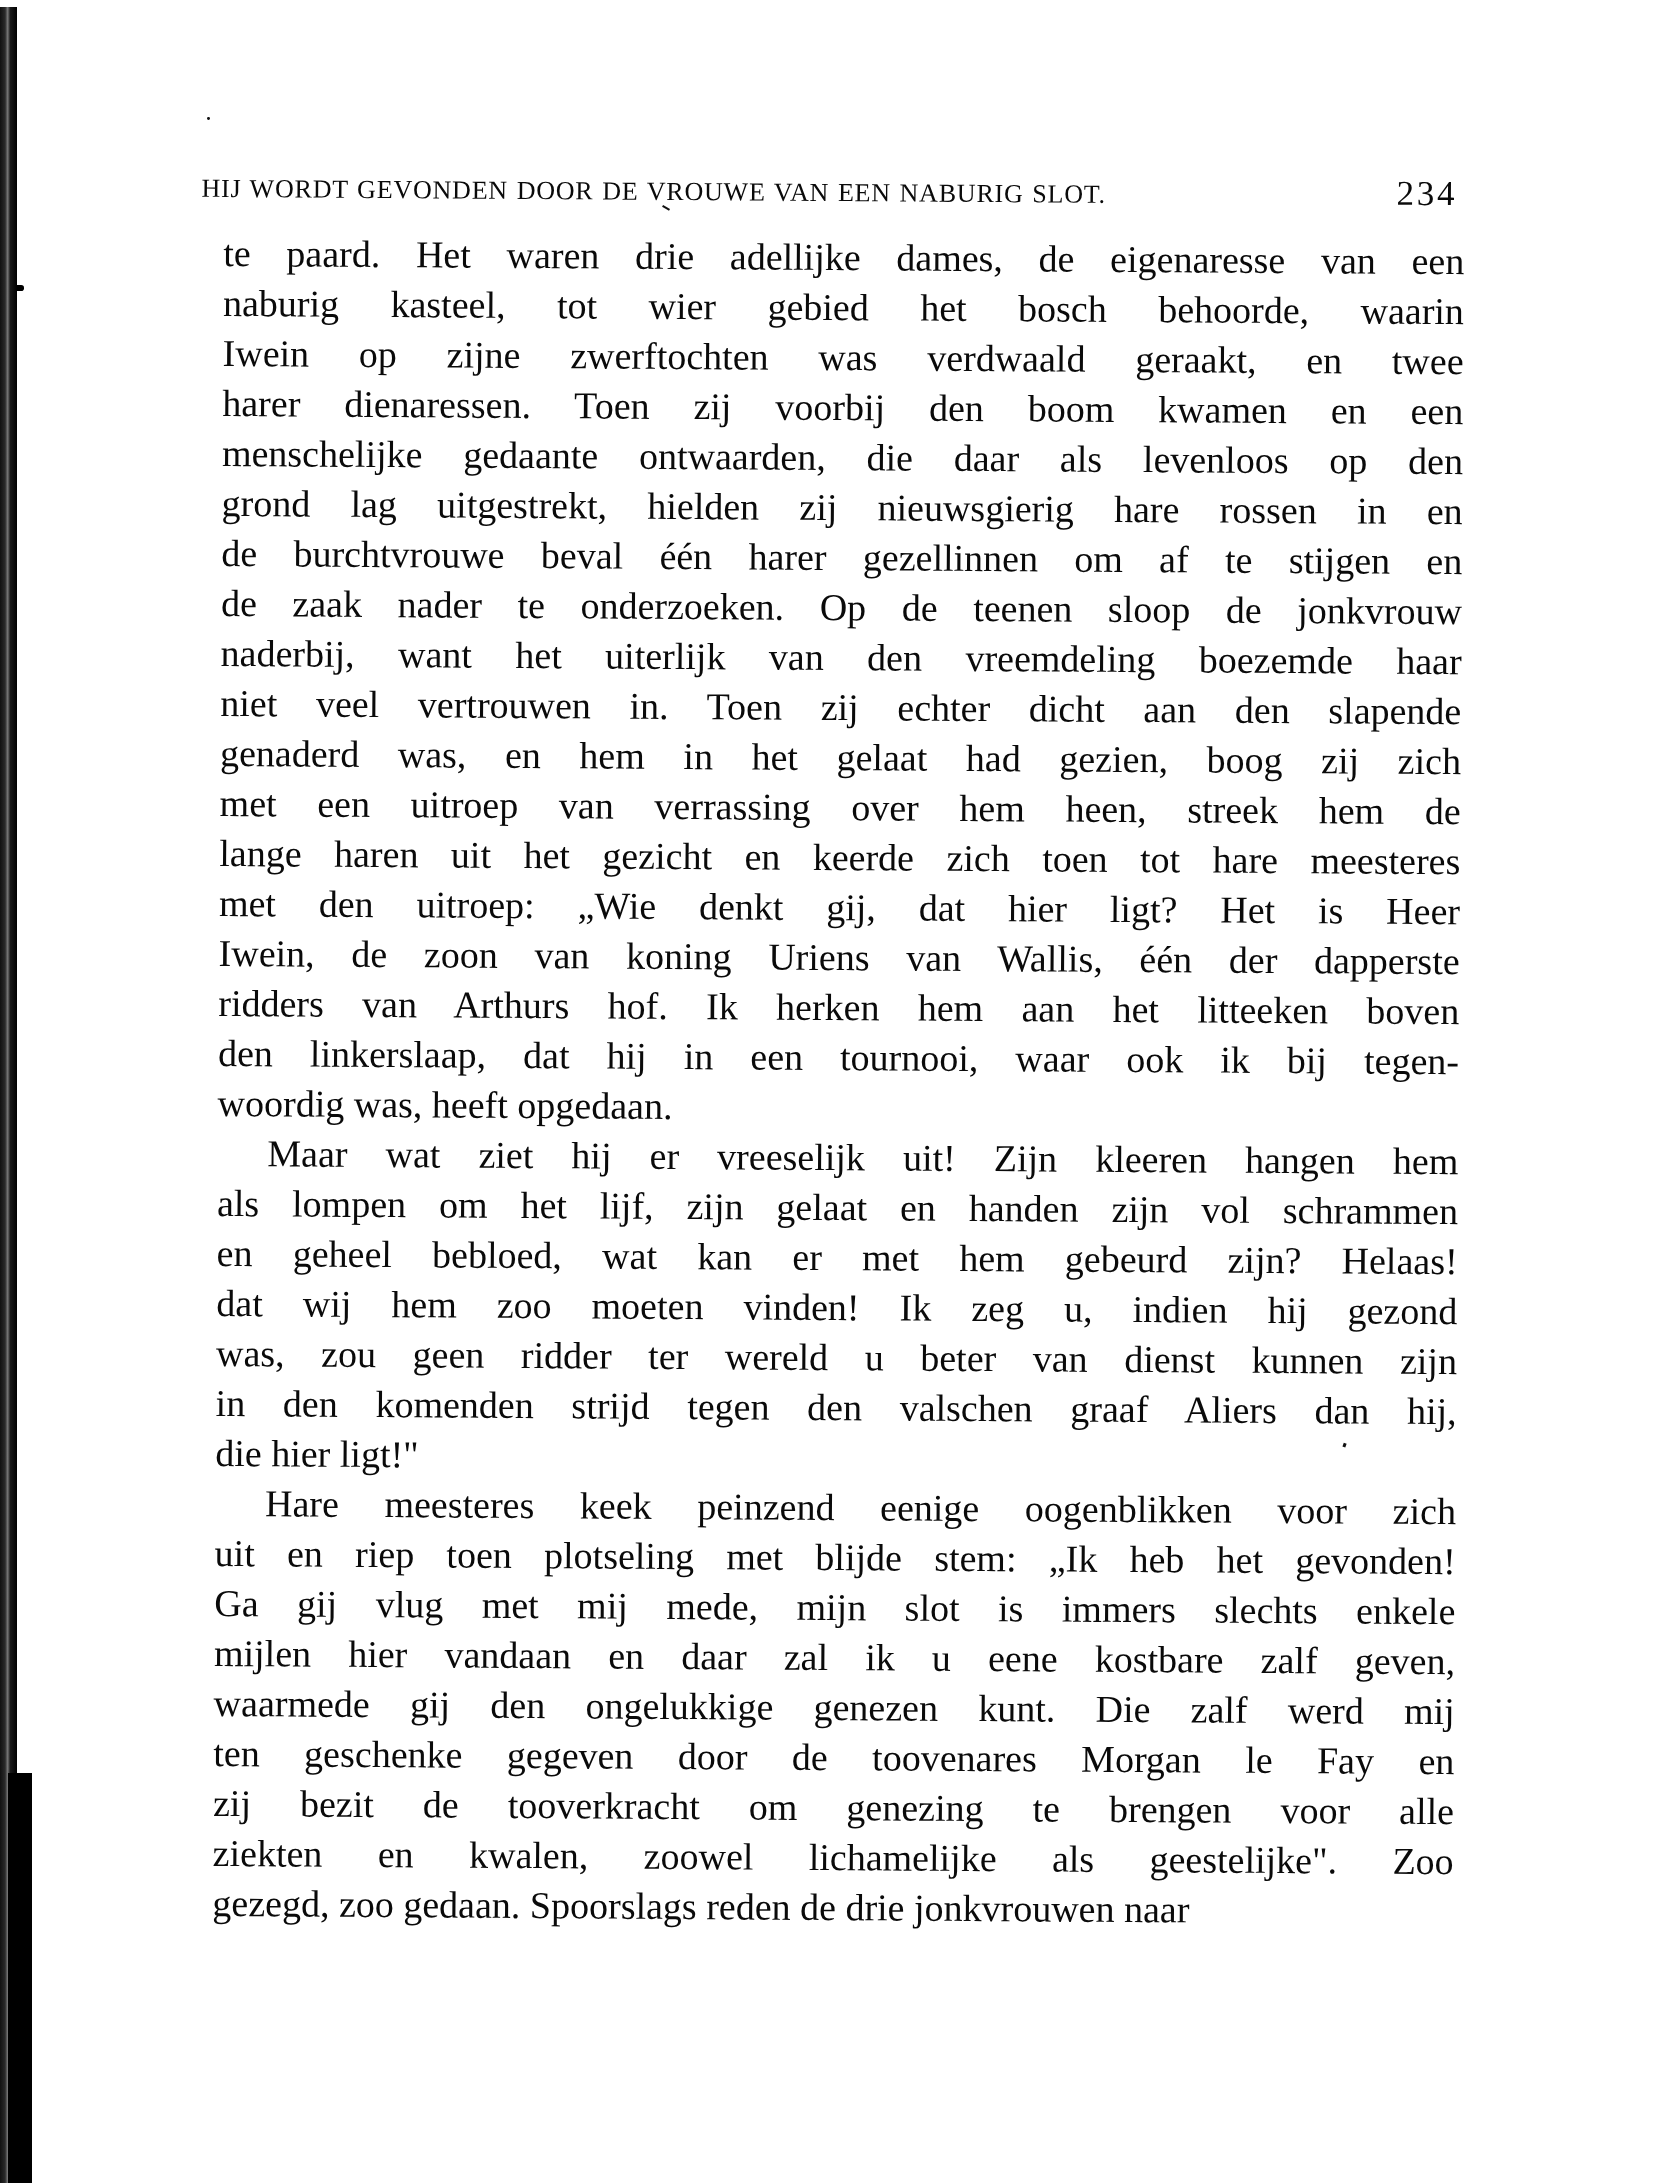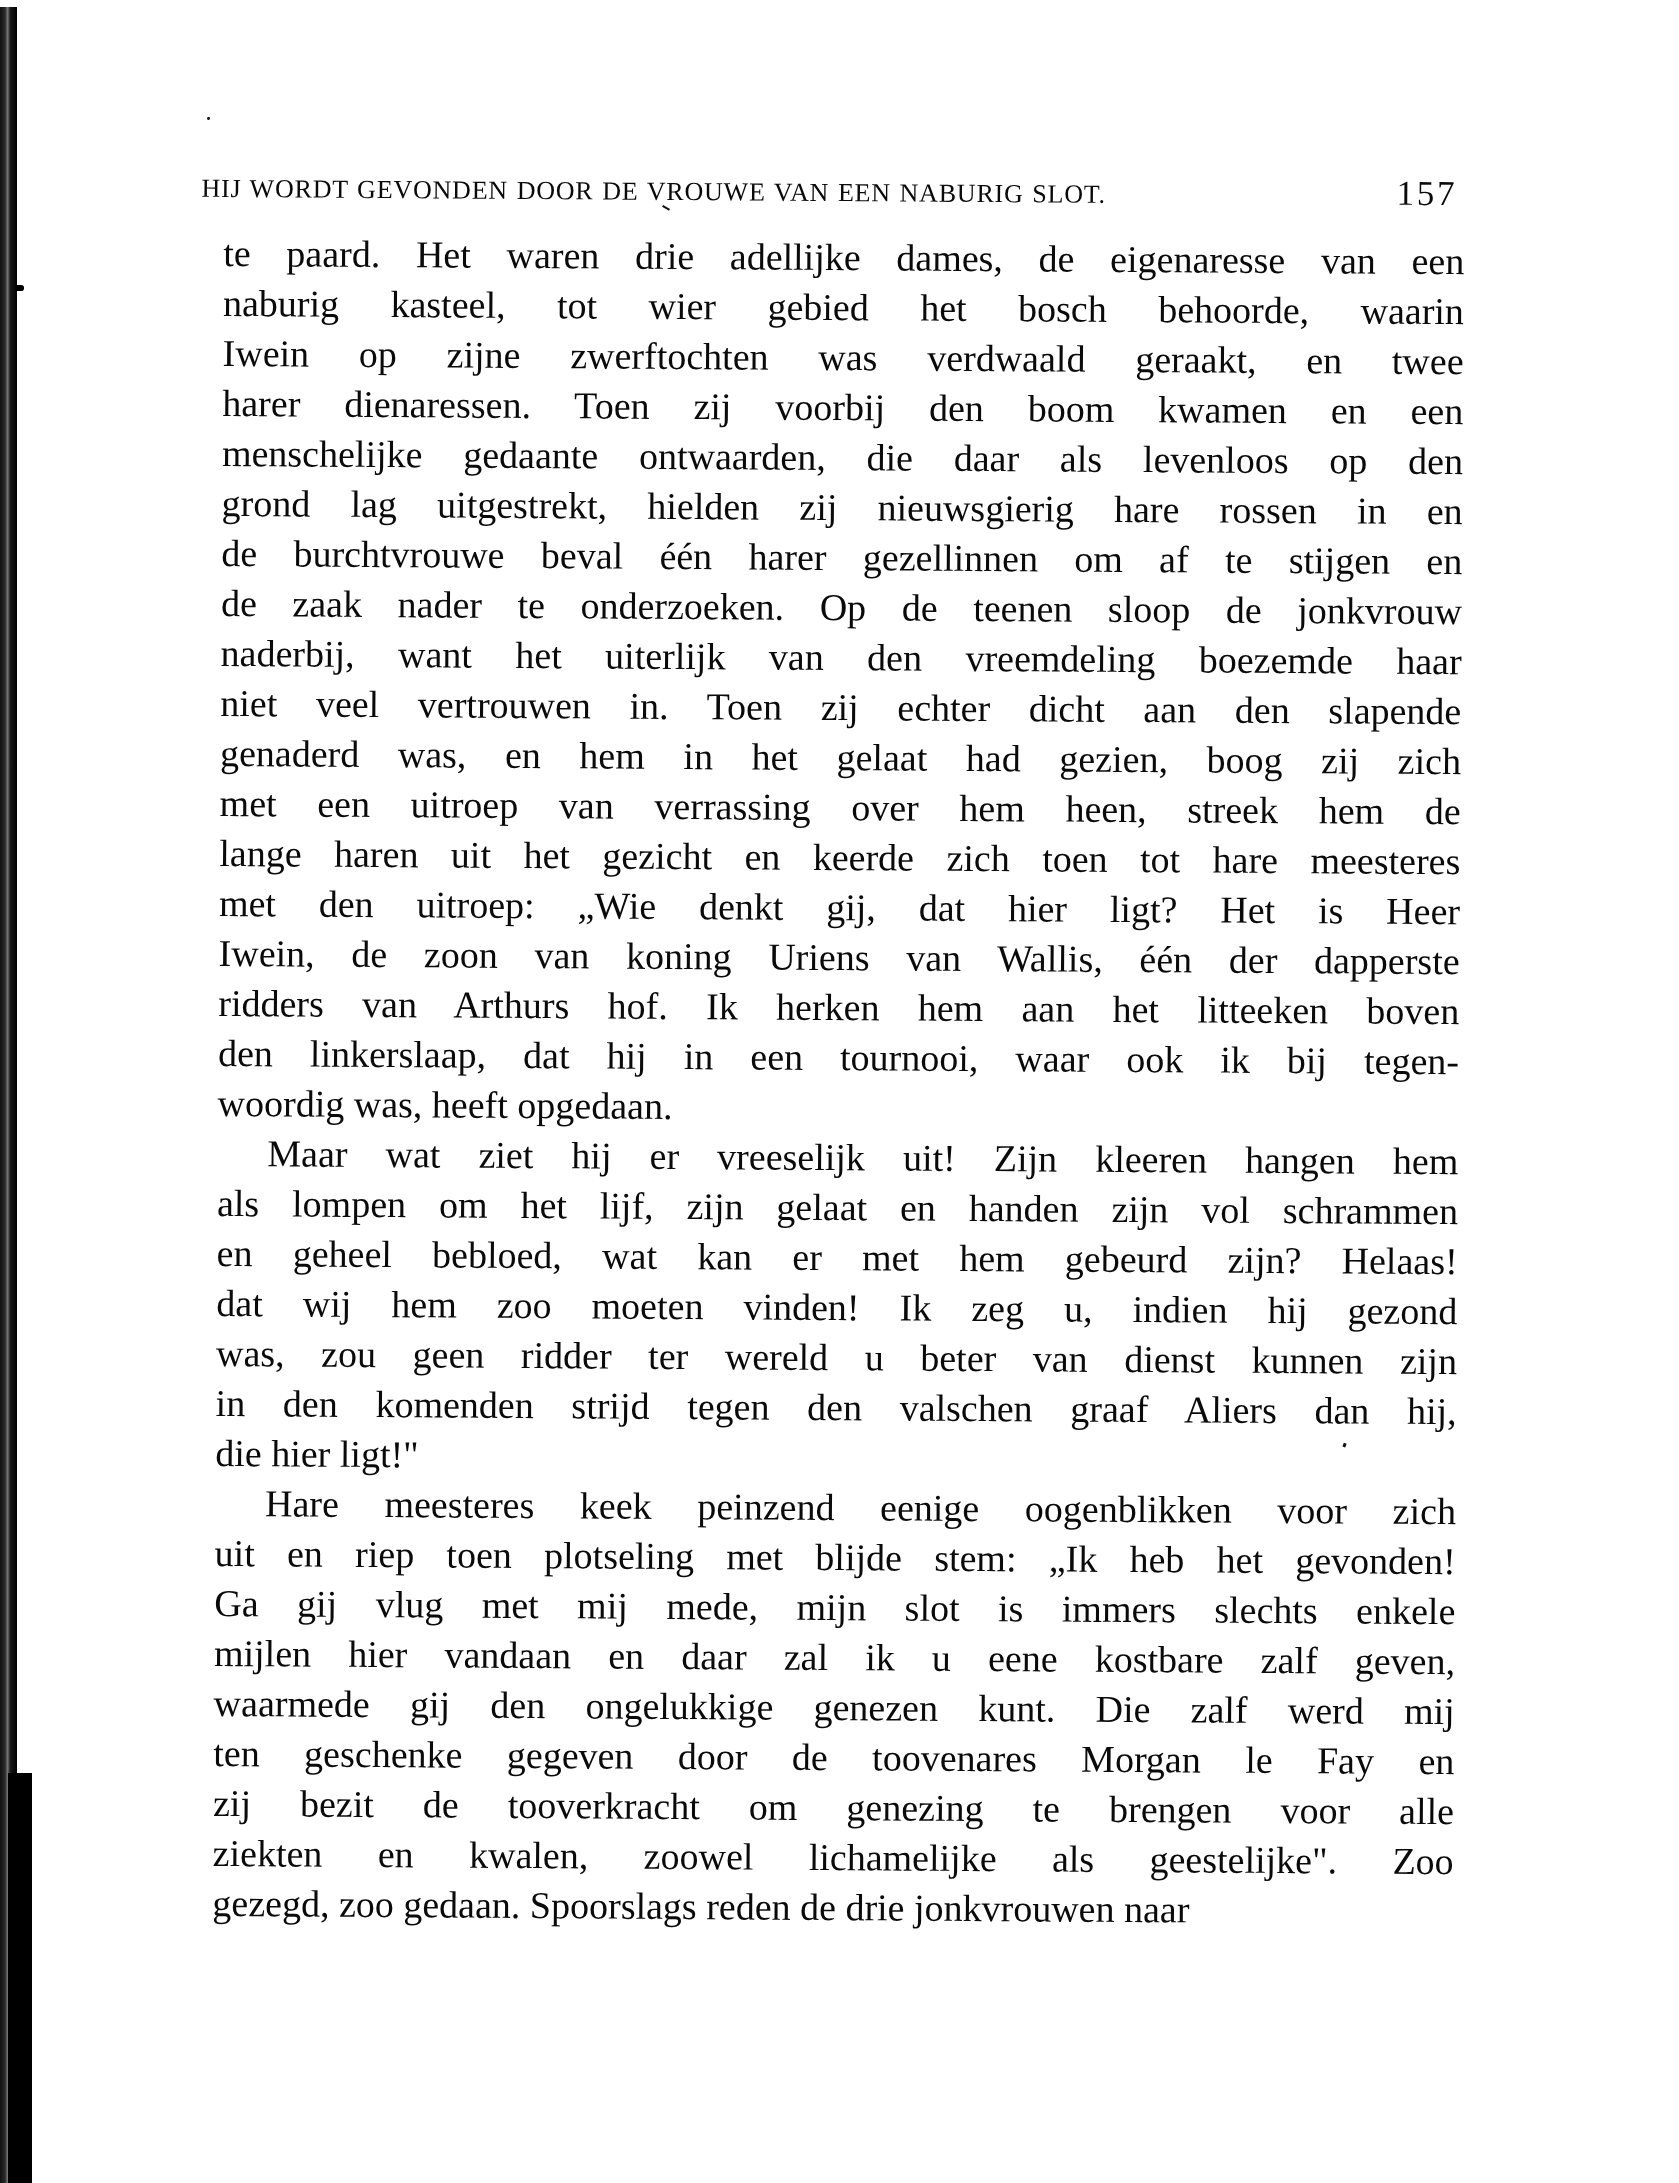--- a/index.html
+++ b/index.html
@@ -104,21 +104,21 @@
 <div class="scan-edge"></div>
 <div class="scan-edge-lower"></div>
 <div class="scan-notch"></div>
 <div class="speck speck-1"></div>
 <div class="speck speck-2"></div>
 <div class="speck speck-3"></div>
 
 <div class="page">
   <div class="running-head">
     <span class="running-title">HIJ WORDT GEVONDEN DOOR DE VROUWE VAN EEN NABURIG SLOT.</span>
-    <span class="page-number">157</span>
+    <span class="page-number">234</span>
   </div>
 
   <div class="body-text" id="body-text">
       <div>
         <div class="line" style="white-space: normal; word-break: keep-all;"><span style="white-space: nowrap; word-spacing: -0.03px;">te paard. Het waren drie adellijke dames, de eigenaresse van een</span></div>
         <div class="line" style="white-space: normal; word-break: keep-all;"><span style="white-space: nowrap; word-spacing: -0.03px;">naburig kasteel, tot wier gebied het bosch behoorde, waarin</span></div>
         <div class="line" style="white-space: normal; word-break: keep-all;"><span style="white-space: nowrap; word-spacing: -0.03px;">Iwein op zijne zwerftochten was verdwaald geraakt, en twee</span></div>
         <div class="line" style="white-space: normal; word-break: keep-all;"><span style="white-space: nowrap; word-spacing: -0.03px;">harer dienaressen. Toen zij voorbij den boom kwamen en een</span></div>
         <div class="line" style="white-space: normal; word-break: keep-all;"><span style="white-space: nowrap; word-spacing: -0.03px;">menschelijke gedaante ontwaarden, die daar als levenloos op den</span></div>
         <div class="line" style="white-space: normal; word-break: keep-all;"><span style="white-space: nowrap; word-spacing: -0.03px;">grond lag uitgestrekt, hielden zij nieuwsgierig hare rossen in en</span></div>

